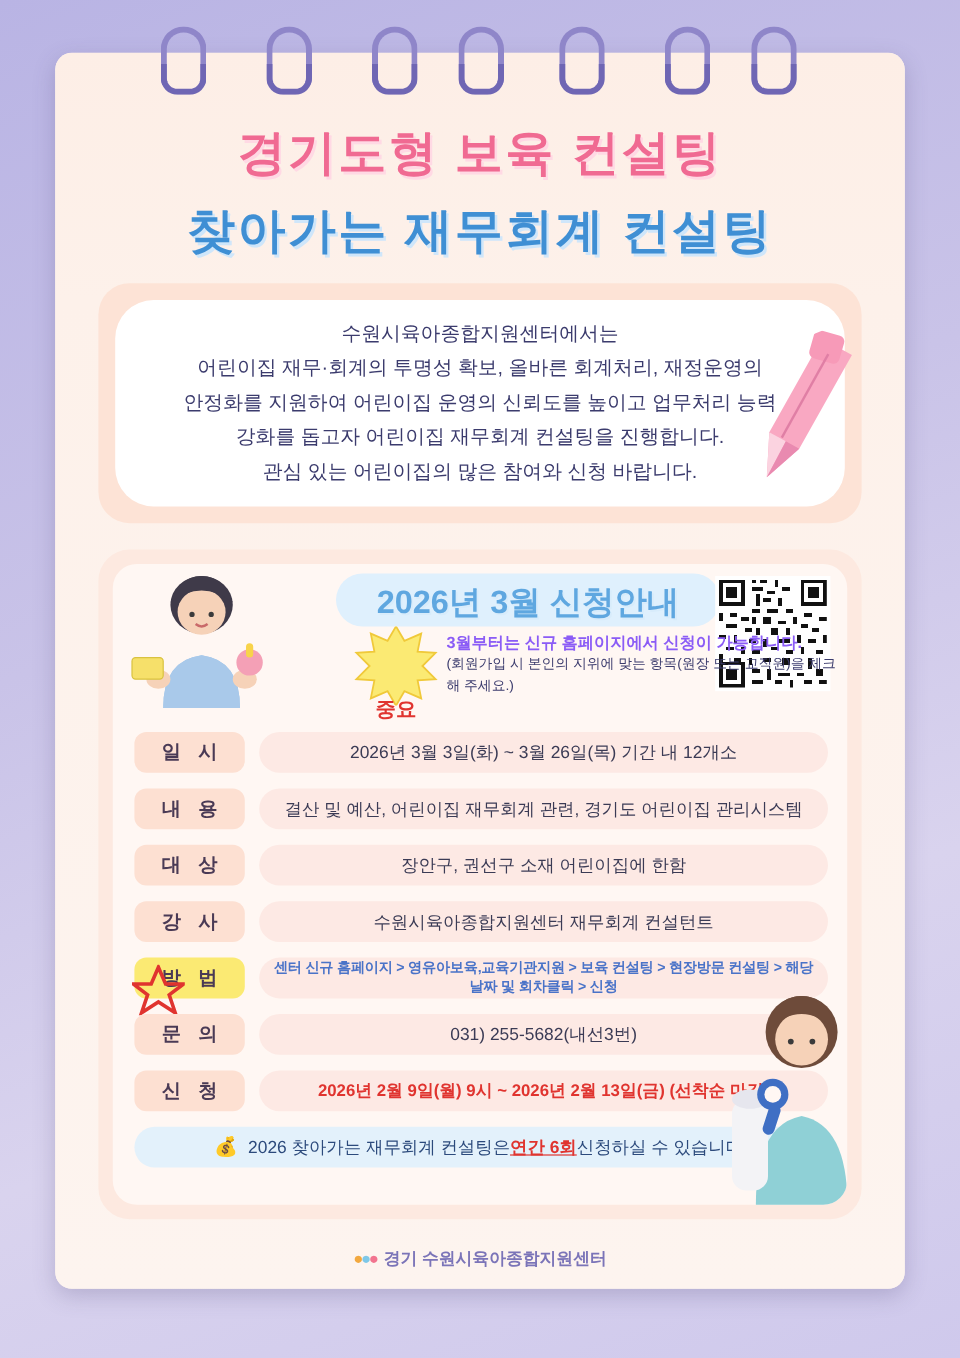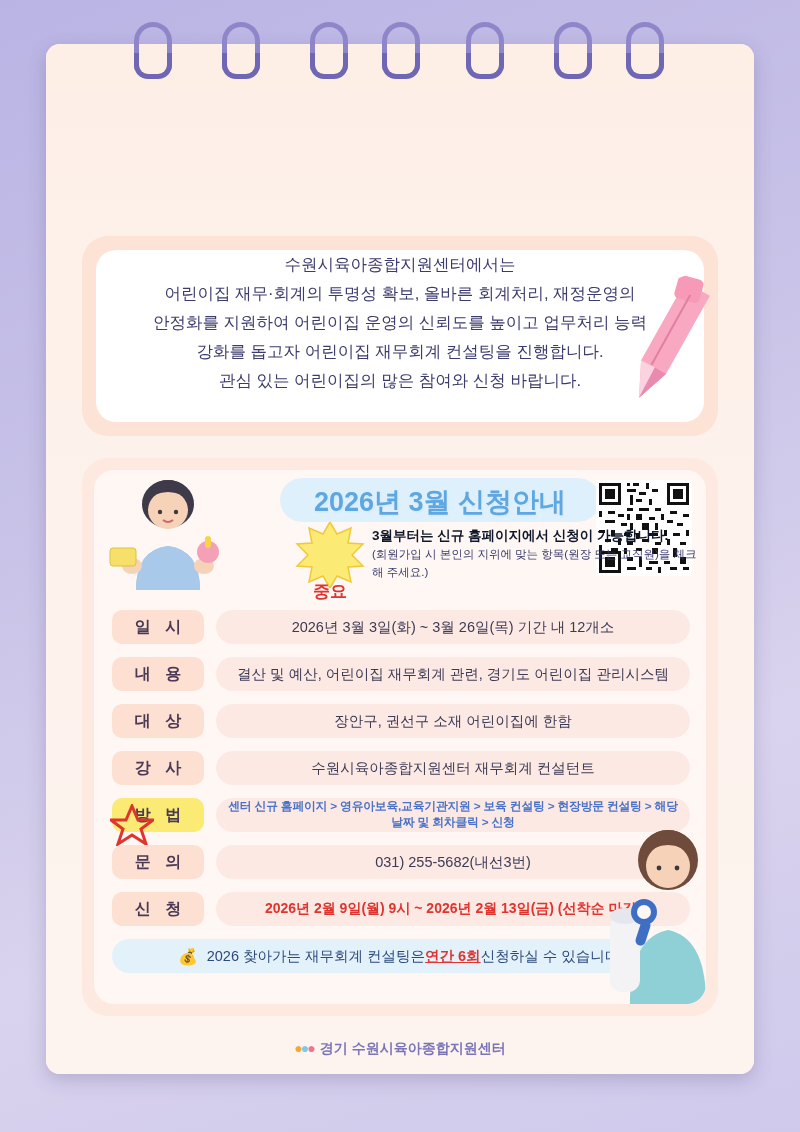--- a/index.html
+++ b/index.html
@@ -43,22 +43,22 @@
     text-shadow:2px 2px 0 #cfe6fa;
   }
 
   
   .intro{
     position:absolute;left:36px;right:36px;top:192px;height:200px;
     background:#fde3d6;border-radius:26px;
   }
   .intro-inner{
     position:absolute;left:14px;right:14px;top:14px;bottom:14px;
-    background:#ffffff;border-radius:20px;
-    display:flex;flex-direction:column;align-items:center;
+    background:#ffffff;border-radius:32px;
+    display:flex;flex-direction:column;align-items:center;justify-content:center;
     padding:0 26px;box-sizing:border-box;
   }
   .intro-inner p{
     margin:0;font-size:16.5px;line-height:1.75;color:#3b3b6d;text-align:center;
   }
   .pencil{position:absolute;right:-12px;top:50px;width:120px;height:110px;transform:rotate(-22deg);}
 
   
   .card{
     position:absolute;left:36px;right:36px;top:414px;bottom:58px;
@@ -80,21 +80,21 @@
   }
 
   
   .burst{position:absolute;left:200px;top:52px;width:72px;height:66px;}
   .burst-label{
     position:absolute;left:200px;top:52px;width:72px;height:66px;
     display:flex;align-items:center;justify-content:center;
     font-size:17px;font-weight:bold;color:#e0342f;margin-top:36px;
   }
   .notice-lines{position:absolute;left:278px;top:56px;width:330px;}
-  .nl1{font-size:13.5px;color:#0f172a;font-weight:bold;line-height:1.5;}
+  .nl1{font-size:13.5px;color:#8b5cf6;font-weight:bold;line-height:1.5;}
   .nl2{font-size:11.5px;color:#3b3b6d;line-height:1.5;}
 
   
   .qr{position:absolute;right:14px;top:10px;width:96px;height:96px;background:#fff;padding:3px;box-sizing:border-box;}
 
   
   .rows{position:absolute;left:18px;right:16px;top:140px;}
   .row{display:flex;align-items:center;margin-bottom:13px;}
   .row-label{
     width:92px;height:34px;flex:0 0 92px;
@@ -134,20 +134,24 @@
 
   .char-left{position:absolute;left:14px;top:4px;width:120px;height:120px;}
   .char-right{position:absolute;right:-26px;bottom:-6px;width:150px;height:190px;}
 </style>
 </head>
 <body>
 
 <div class="page">
   <div class="page-inner"></div>
 
+  <div class="title-wrap">
+    <div class="title1">경기도형 보육 컨설팅</div>
+    <div class="title2">찾아가는 재무회계 컨설팅</div>
+  </div>
 
   <div class="intro">
     <div class="intro-inner">
       <p id="intro-text">수원시육아종합지원센터에서는<br>어린이집 재무·회계의 투명성 확보, 올바른 회계처리, 재정운영의<br>안정화를 지원하여 어린이집 운영의 신뢰도를 높이고 업무처리 능력<br>강화를 돕고자 어린이집 재무회계 컨설팅을 진행합니다.<br>관심 있는 어린이집의 많은 참여와 신청 바랍니다.</p>
     </div>
     <svg class="pencil" viewBox="0 0 120 110">
       <polygon points="10,96 26,62 96,6 114,28 44,84" fill="#f9a8c2"></polygon>
       <polygon points="10,96 26,62 36,74" fill="#fbd3e0"></polygon>
       <polygon points="10,96 36,74 44,84" fill="#e98ab0"></polygon>
       <rect x="84" y="2" width="26" height="24" rx="5" transform="rotate(38 97 14)" fill="#f79ab8"></rect>

